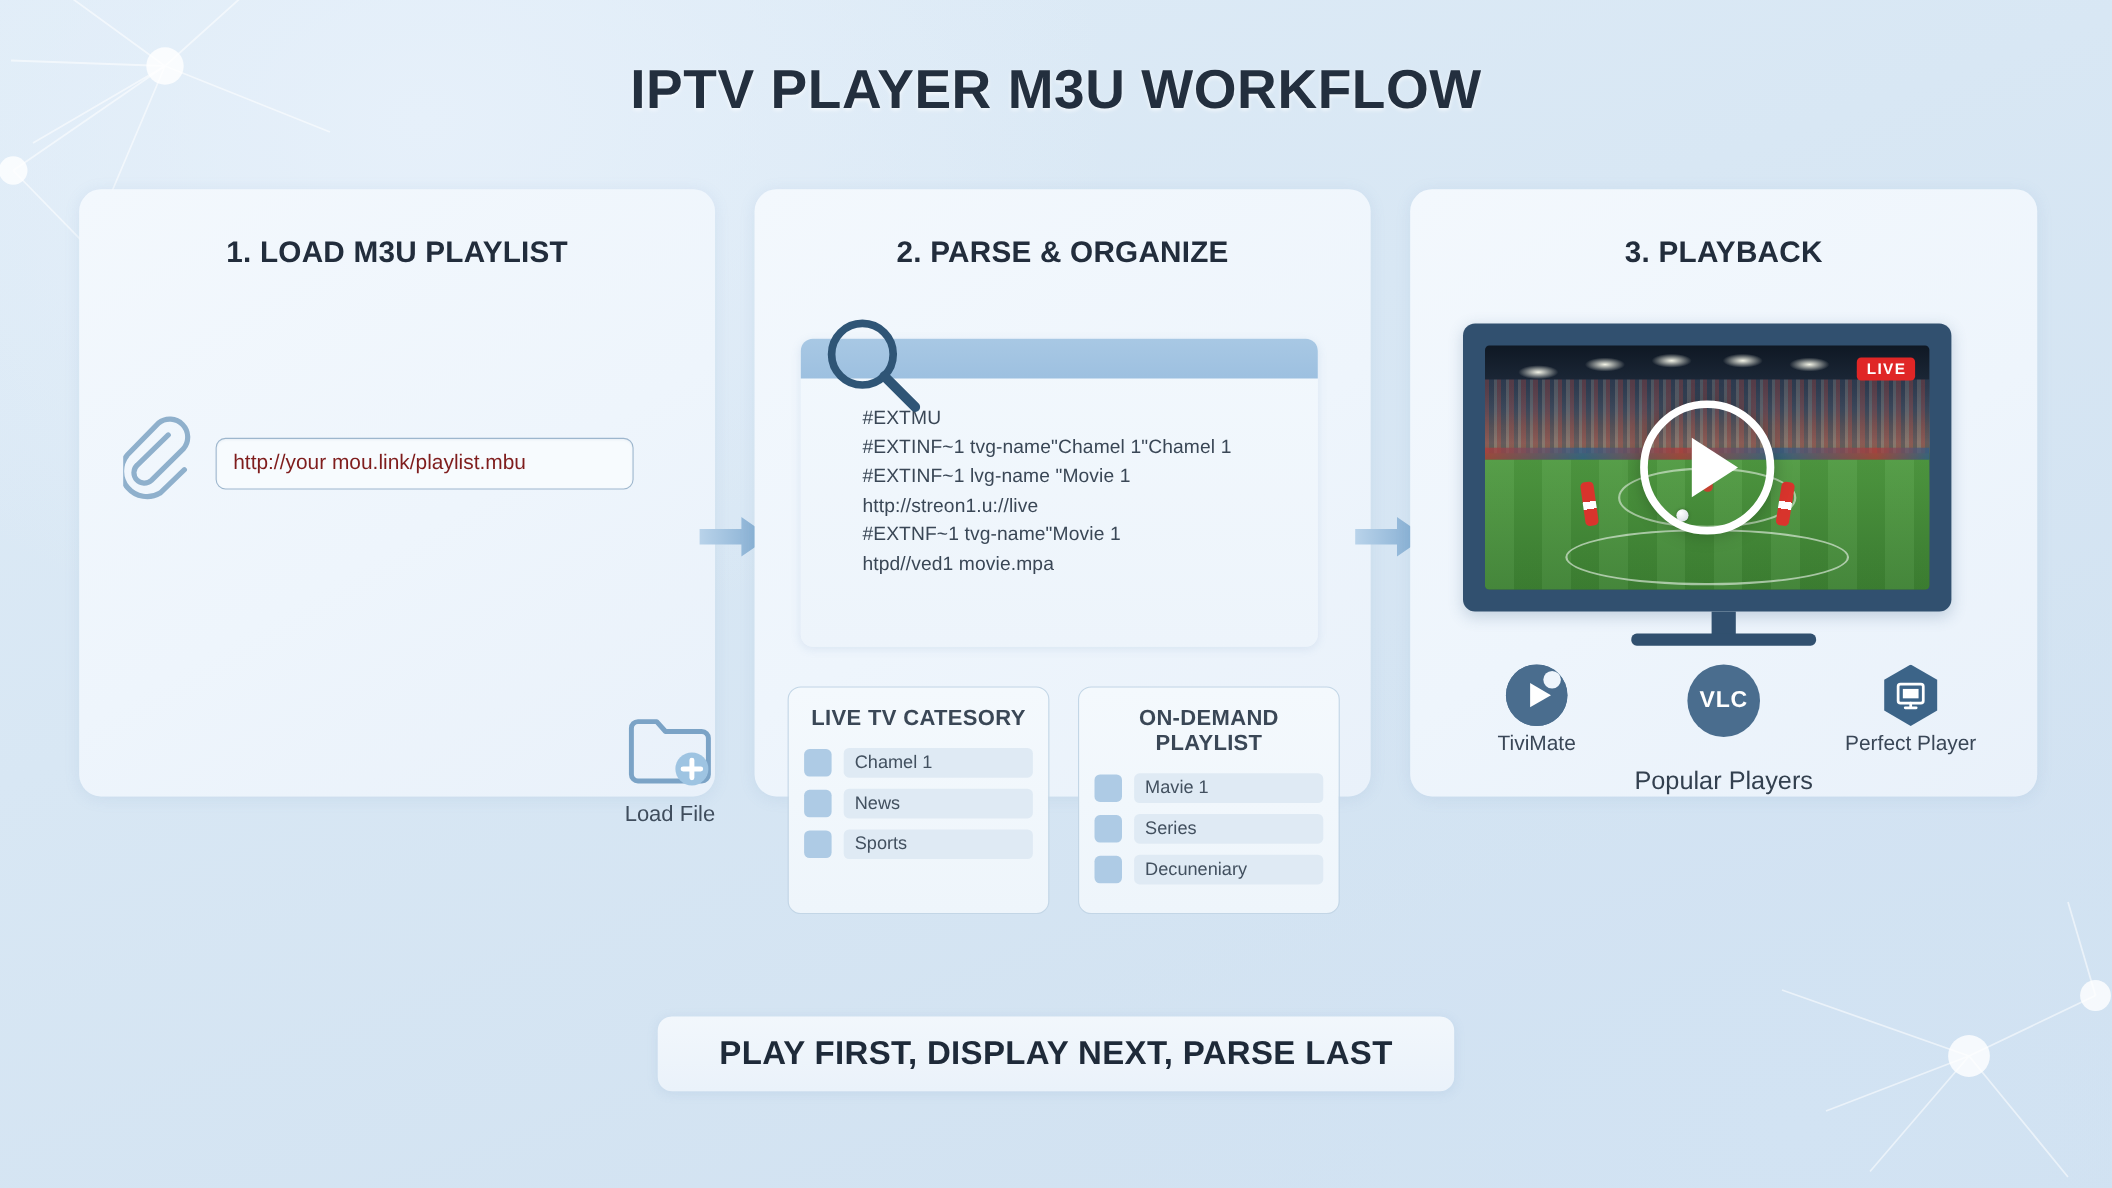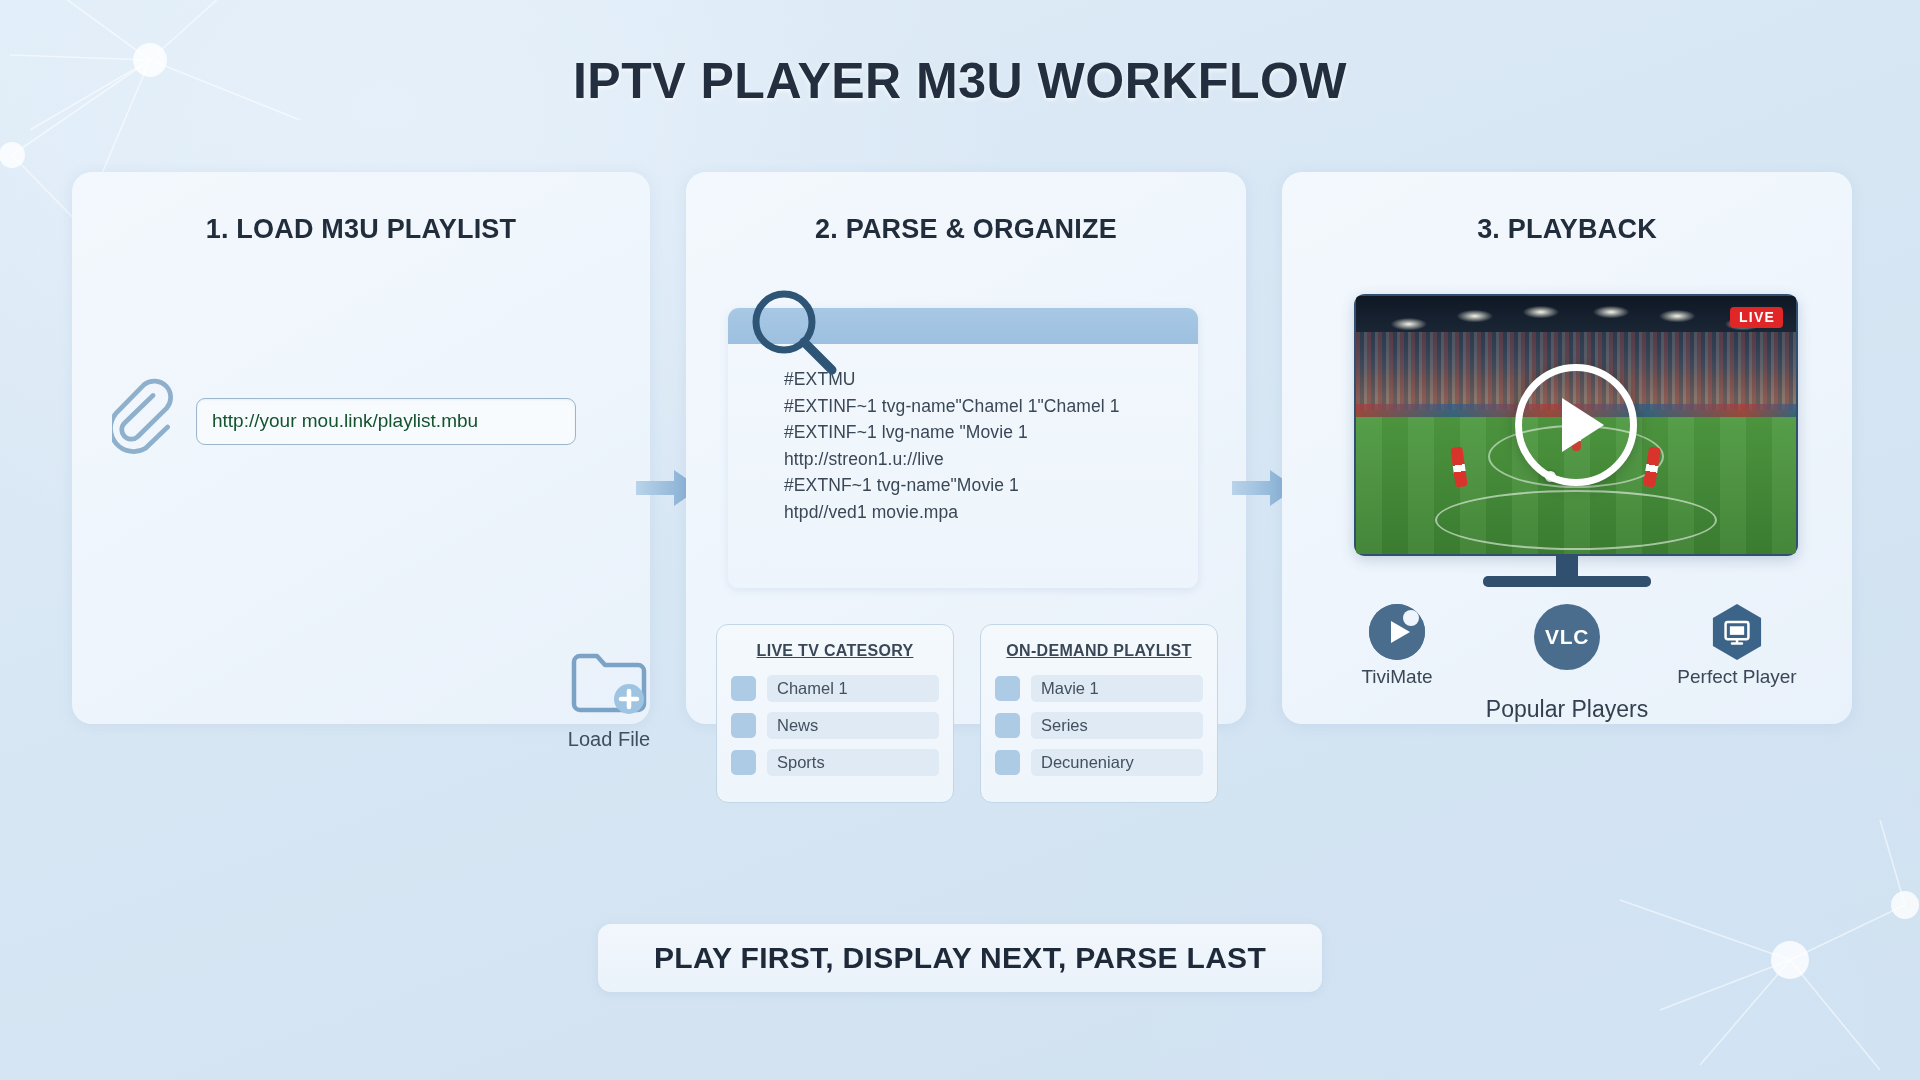--- a/index.html
+++ b/index.html
@@ -106,21 +106,21 @@
   .url-input {
     width: 380px;
     height: 47px;
     background: #f7fbfe;
     border: 1.6px solid #9db6cd;
     border-radius: 9px;
     display: flex;
     align-items: center;
     padding-left: 15px;
     font-size: 19px;
-    color: #14532d;
+    color: #7f1d1d;
     box-shadow: inset 0 1px 2px rgba(120,150,180,0.12);
     white-space: nowrap;
     overflow: hidden;
   }
   .loadfile {
     position: absolute;
     top: 470px;
     left: 472px;
     width: 130px;
     text-align: center;
@@ -173,27 +173,26 @@
     gap: 26px;
   }
   .cat-box {
     width: 238px;
     border: 1.4px solid #c3d6e6;
     border-radius: 12px;
     background: linear-gradient(180deg,#f4f9fd 0%,#eef5fb 100%);
     padding: 17px 14px 16px 14px;
   }
   .cat-title {
-    font-size: 16px;
+    font-size: 20px;
     font-weight: bold;
     color: #3a4756;
     text-align: center;
     letter-spacing: 0.3px;
     margin-bottom: 15px;
-    text-decoration: underline;
   }
   .cat-item {
     display: flex;
     align-items: center;
     gap: 11px;
     height: 27px;
     margin-bottom: 10px;
   }
   .cat-sq {
     width: 25px;
@@ -212,26 +211,26 @@
     padding-left: 10px;
     font-size: 16.5px;
     color: #42505f;
     text-align: right;
   }
 
   
   .tv {
     position: absolute;
     top: 122px;
-    left: 72px;
+    left: 48px;
     width: 444px;
     height: 262px;
     background: #31506f;
     border-radius: 11px;
-    padding: 2px;
+    padding: 20px;
     box-shadow: 0 4px 14px rgba(60,95,135,0.24);
   }
   .screen {
     width: 100%;
     height: 100%;
     border-radius: 4px;
     position: relative;
     overflow: hidden;
     background:
       linear-gradient(180deg,#0f1824 0%, #1c2838 16%, #3a4b5e 26%, #6f5a52 33%, #8a6e5f 40%, #3f7a36 47%, #4e9440 62%, #3f8034 80%, #357029 100%);

